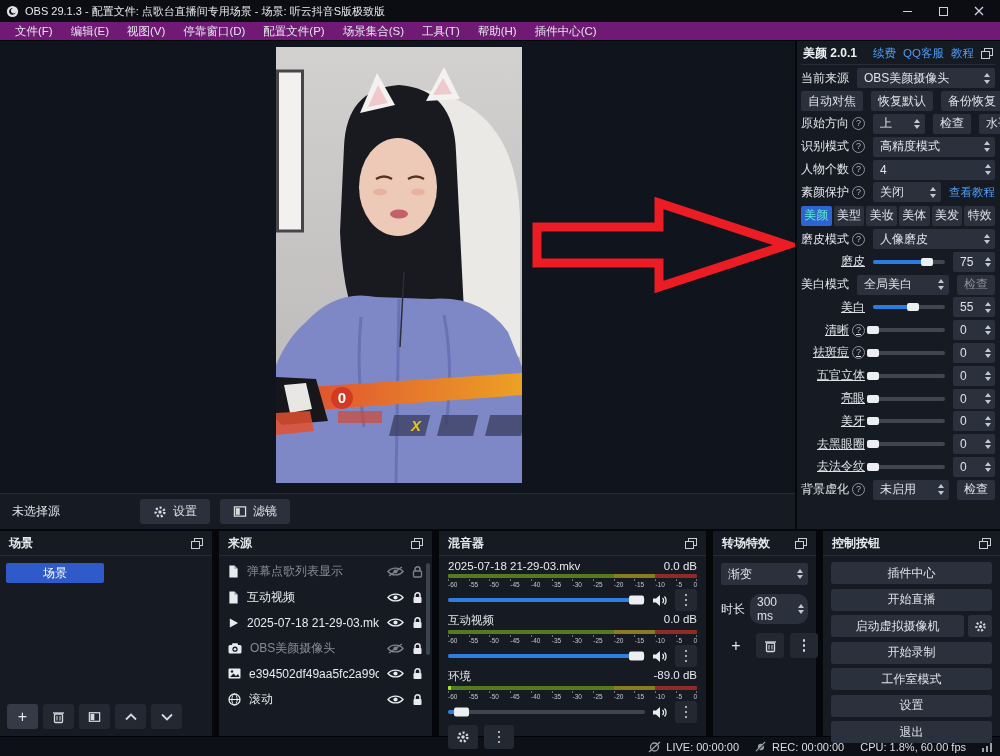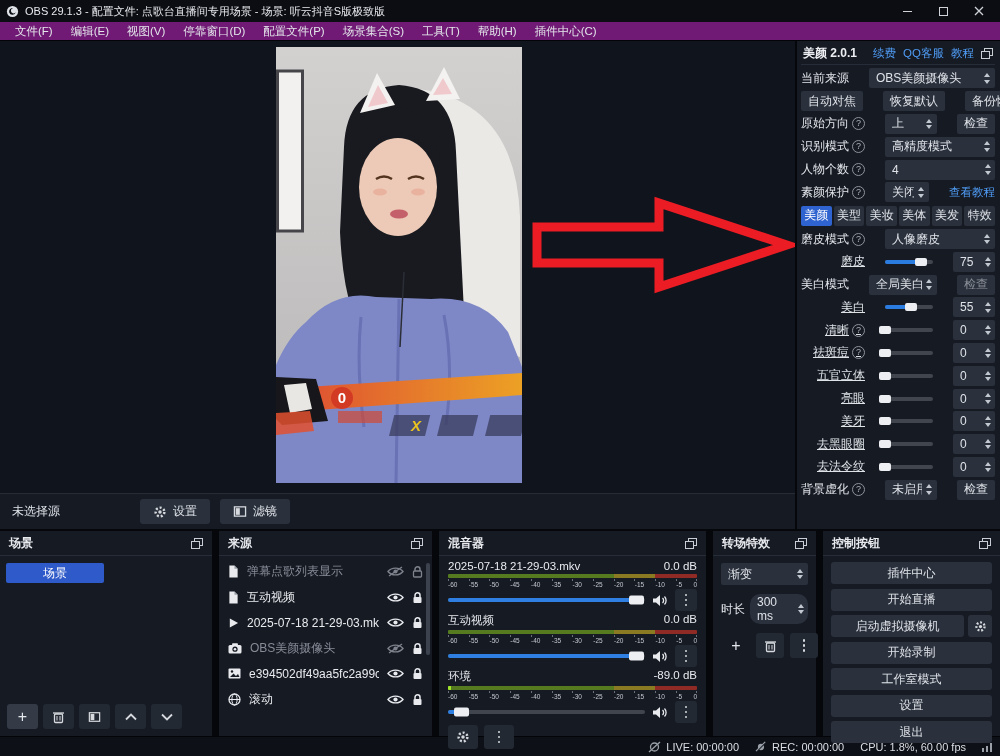--- a/index.html
+++ b/index.html
@@ -29,38 +29,38 @@
   .propsbar { height:36px; background:#161a23; border-top:1px solid #262b36; display:flex; align-items:center; padding:0 12px; gap:10px; }
   .props-label { color:#dfe3e8; margin-right:70px; }
   .props-btn { height:25px; background:#2a303c; border-radius:3px; display:flex; align-items:center; gap:6px; padding:0 13px; cursor:pointer; }
 
   
   .beauty { width:203px; margin-left:2px; background:#161a23; padding:2px 5px 2px 4px; display:flex; flex-direction:column; }
   .b-header { height:22px; display:flex; align-items:center; gap:7px; border-bottom:1px solid #272d38; margin-bottom:2px; padding:0 2px; }
   .b-title { font-weight:700; font-size:12px; color:#eceef2; }
   .b-hspace { flex:1; }
   .b-link { color:#4f9cf5; font-size:11.5px; cursor:pointer; }
-  .b-row { height:20px; margin:1.4px 0; display:flex; align-items:center; gap:20px; }
+  .b-row { height:20px; margin:1.4px 0; display:flex; align-items:center; gap:8px; }
   .b-label { font-size:12px; color:#e2e5ea; white-space:nowrap; display:flex; align-items:center; gap:3px; }
   .help { width:13px; height:13px; border-radius:50%; border:1px solid #8d939d; color:#aeb4bd; font-size:9px;
           display:flex; align-items:center; justify-content:center; flex:none; line-height:1; }
   .combo { flex:1; height:20px; background:#2a303c; border-radius:2px; display:flex; align-items:center;
            padding:0 5px 0 7px; gap:4px; min-width:0; cursor:pointer; }
   .combo-val { flex:1; overflow:hidden; white-space:nowrap; font-size:12px; }
   .chev-stack { display:flex; flex-direction:column; gap:2.5px; align-items:center; flex:none; }
   .tri-up { width:0; height:0; border-left:3.5px solid transparent; border-right:3.5px solid transparent; border-bottom:4px solid #c3c8d0; }
   .tri-down { width:0; height:0; border-left:3.5px solid transparent; border-right:3.5px solid transparent; border-top:4px solid #c3c8d0; }
   .b-btn { height:20px; background:#2a303c; border-radius:2px; padding:0 7px; display:flex; align-items:center;
            justify-content:center; font-size:12px; cursor:pointer; white-space:nowrap; }
   .b-btn.grow { flex:1; }
   .b-btn.dim { color:#8b9097; }
   .tabs-row { display:flex; gap:2px; height:20px; margin:2px 0; }
   .tab { flex:1; background:#2a303c; border-radius:2px; display:flex; align-items:center; justify-content:center;
          font-size:12px; cursor:pointer; padding:0 1px; }
-  .tab.active { background:#2f63cf; color:#ffffff; }
+  .tab.active { background:#2f63cf; color:#5eead4; }
   .s-label { width:64px; text-align:right; display:flex; justify-content:flex-end; align-items:center; gap:3px; flex:none;text-decoration:underline; }
   .s-track { flex:1; height:4px; background:#41454e; border-radius:2px; position:relative; }
   .s-fill { height:100%; background:#2b7ce0; border-radius:2px; position:relative; min-width:0; }
   .s-handle { position:absolute; right:-6px; top:50%; transform:translateY(-50%); width:12px; height:8px;
               background:#eceef2; border-radius:2px; }
   .spin { width:42px; height:20px; background:#2a303c; border-radius:2px; display:flex; align-items:center;
           padding:0 4px 0 7px; flex:none; gap:3px; }
   .spin.grow { flex:1; width:auto; }
   .spin-val { flex:1; font-size:12px; }
 

